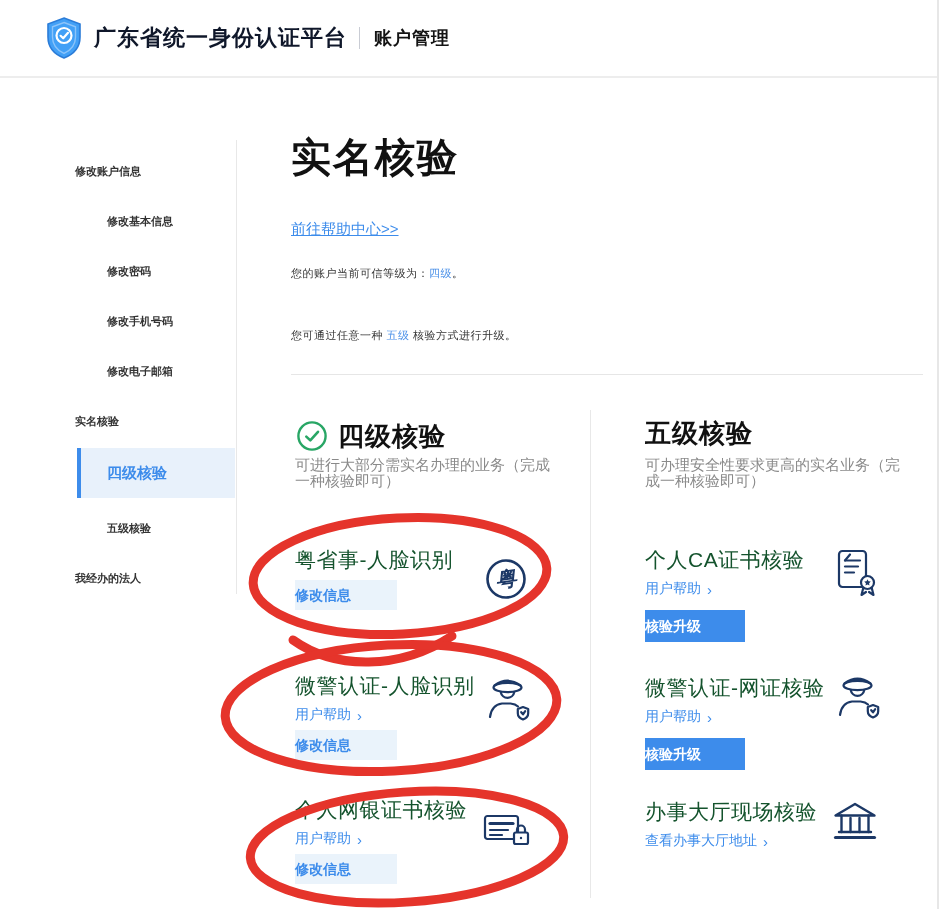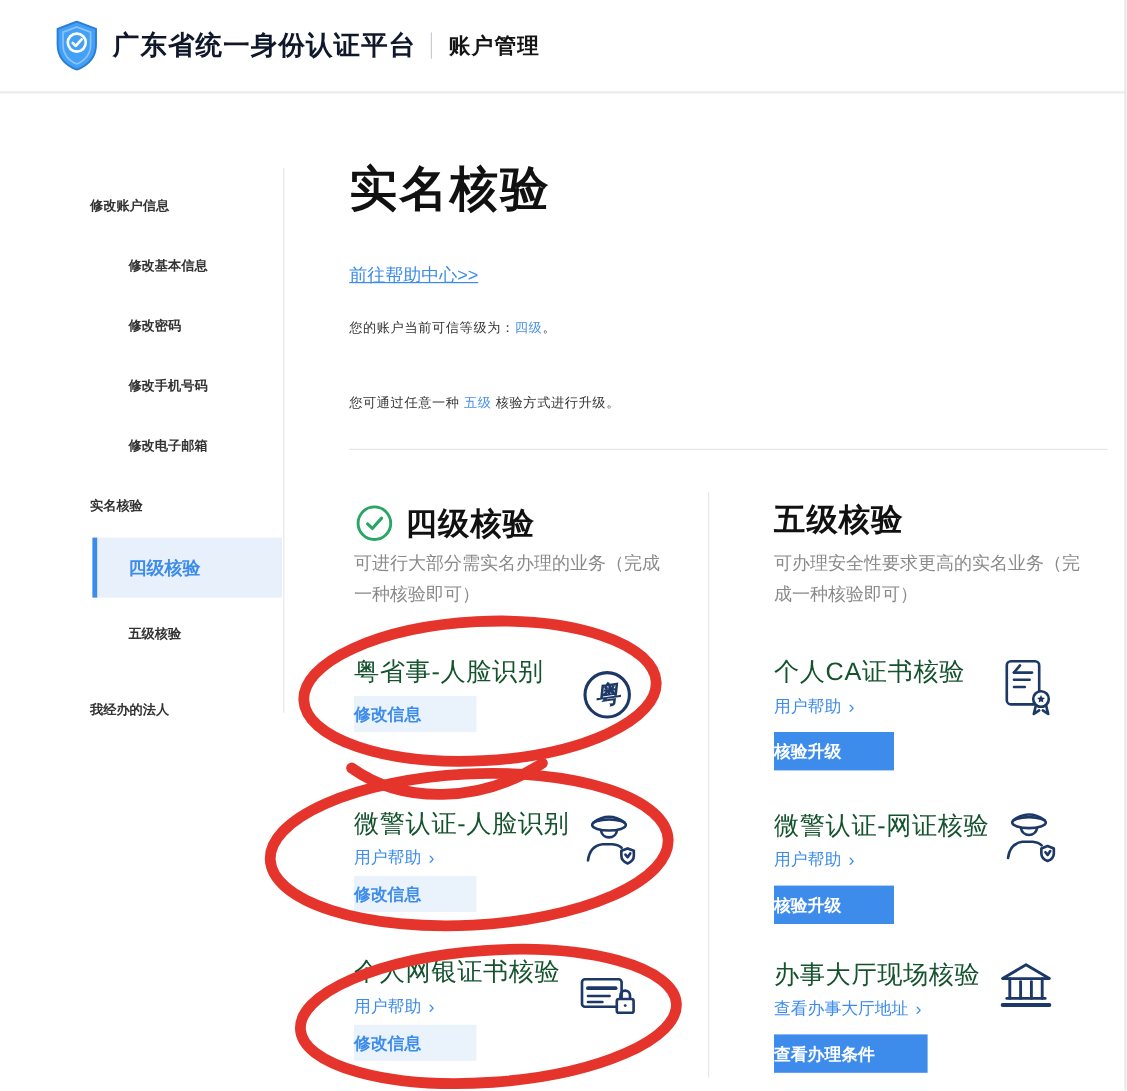--- a/index.html
+++ b/index.html
@@ -28,21 +28,21 @@
   
   .page-title { position:absolute; left:291px; top:130px; font-size:40px; font-weight:bold; color:#111; letter-spacing:2px; }
   .help-center-link { position:absolute; left:291px; top:220px; font-size:15px; color:#3d8ceb; text-decoration:underline; cursor:pointer; }
   .para { position:absolute; left:291px; font-size:11px; color:#333; letter-spacing:0.5px; }
   .para .blue { color:#4a90e8; }
   .intro-hr { position:absolute; left:291px; top:374px; width:632px; height:1px; background:#e6e6e6; }
 
   
   .col-divider { position:absolute; left:590px; top:410px; width:1px; height:488px; background:#e8e8e8; }
   .sec-head { position:absolute; font-size:26px; font-weight:bold; color:#111; letter-spacing:1px; }
-  .sec-desc { position:absolute; width:266px; font-size:15px; line-height:26px; color:#8a8a8a; }
+  .sec-desc { position:absolute; width:266px; font-size:15px; line-height:16px; color:#8a8a8a; }
   .green-badge { position:absolute; left:296px; top:420px; width:32px; height:32px; }
 
   .card { position:absolute; width:300px; }
   .card-title { font-size:21px; font-weight:normal; color:#14532d; letter-spacing:0.5px; }
   .help-row { margin-top:6px; font-size:14px; color:#3d8ceb; cursor:pointer; display:flex; align-items:center; gap:6px; }
   .help-row .chev { font-size:15px; line-height:1; color:#3d8ceb; }
   .btn-light { margin-top:6px; width:102px; height:30px; line-height:30px; text-align:left;
                background:#eaf3fb; color:#3d8ceb; font-size:14px; font-weight:bold; cursor:pointer; border:none; display:block; }
   .btn-solid { margin-top:12px; width:100px; height:32px; line-height:32px; text-align:left;
                background:#3d8ceb; color:#fff; font-size:14px; font-weight:bold; cursor:pointer; border:none; display:block; }
@@ -77,21 +77,21 @@
   <div class="side-item lv1" style="top:164px">修改账户信息</div>
   <div class="side-item lv2" style="top:214px">修改基本信息</div>
   <div class="side-item lv2" style="top:264px">修改密码</div>
   <div class="side-item lv2" style="top:314px">修改手机号码</div>
   <div class="side-item lv2" style="top:364px">修改电子邮箱</div>
   <div class="side-item lv1" style="top:414px">实名核验</div>
   <div class="side-active-block">
     <span class="side-label">四级核验</span>
   </div>
   <div class="side-item lv2" style="top:521px">五级核验</div>
-  <div class="side-item lv1" style="top:584px">我经办的法人</div>
+  <div class="side-item lv1" style="top:571px">我经办的法人</div>
 
   <h1 class="page-title">实名核验</h1>
   <a class="help-center-link">前往帮助中心&gt;&gt;</a>
 
   <p class="para" style="top:266px"><span>您的账户当前可信等级为：</span><span class="blue">四级</span><span>。</span></p>
 
   <p class="para" style="top:328px"><span>您可通过任意一种 </span><span class="blue">五级</span><span> 核验方式进行升级。</span></p>
 
   <div class="intro-hr"></div>
   <div class="col-divider"></div>
@@ -194,21 +194,20 @@
       <polyline points="36.2,38.2 38,40.4 40.2,37.2"></polyline>
     </g>
   </svg>
 
   <div class="card" style="left:645px; top:798px">
     <div class="card-title">办事大厅现场核验</div>
     <div class="help-row">
         <span>查看办事大厅地址</span>
         <span class="chev">›</span>
       </div>
-    <button class="btn-solid wide">查看办理条件</button>
   </div>
   <svg class="item-icon" style="left:831px; top:801px" width="48" height="44" viewBox="0 0 48 44">
     <g fill="none" stroke="#1c3866" stroke-width="2.4" stroke-linecap="round" stroke-linejoin="round">
       <path d="M 24 3 L 4.5 14.5 H 43.5 Z"></path>
       <path d="M 10.5 14.5 V 31"></path>
       <path d="M 19.5 17 V 31"></path>
       <path d="M 28.5 17 V 31"></path>
       <path d="M 37.5 14.5 V 31"></path>
       <path d="M 8 31 H 40"></path>
       <path d="M 4.5 36.5 H 43.5" stroke-width="3.2"></path>

